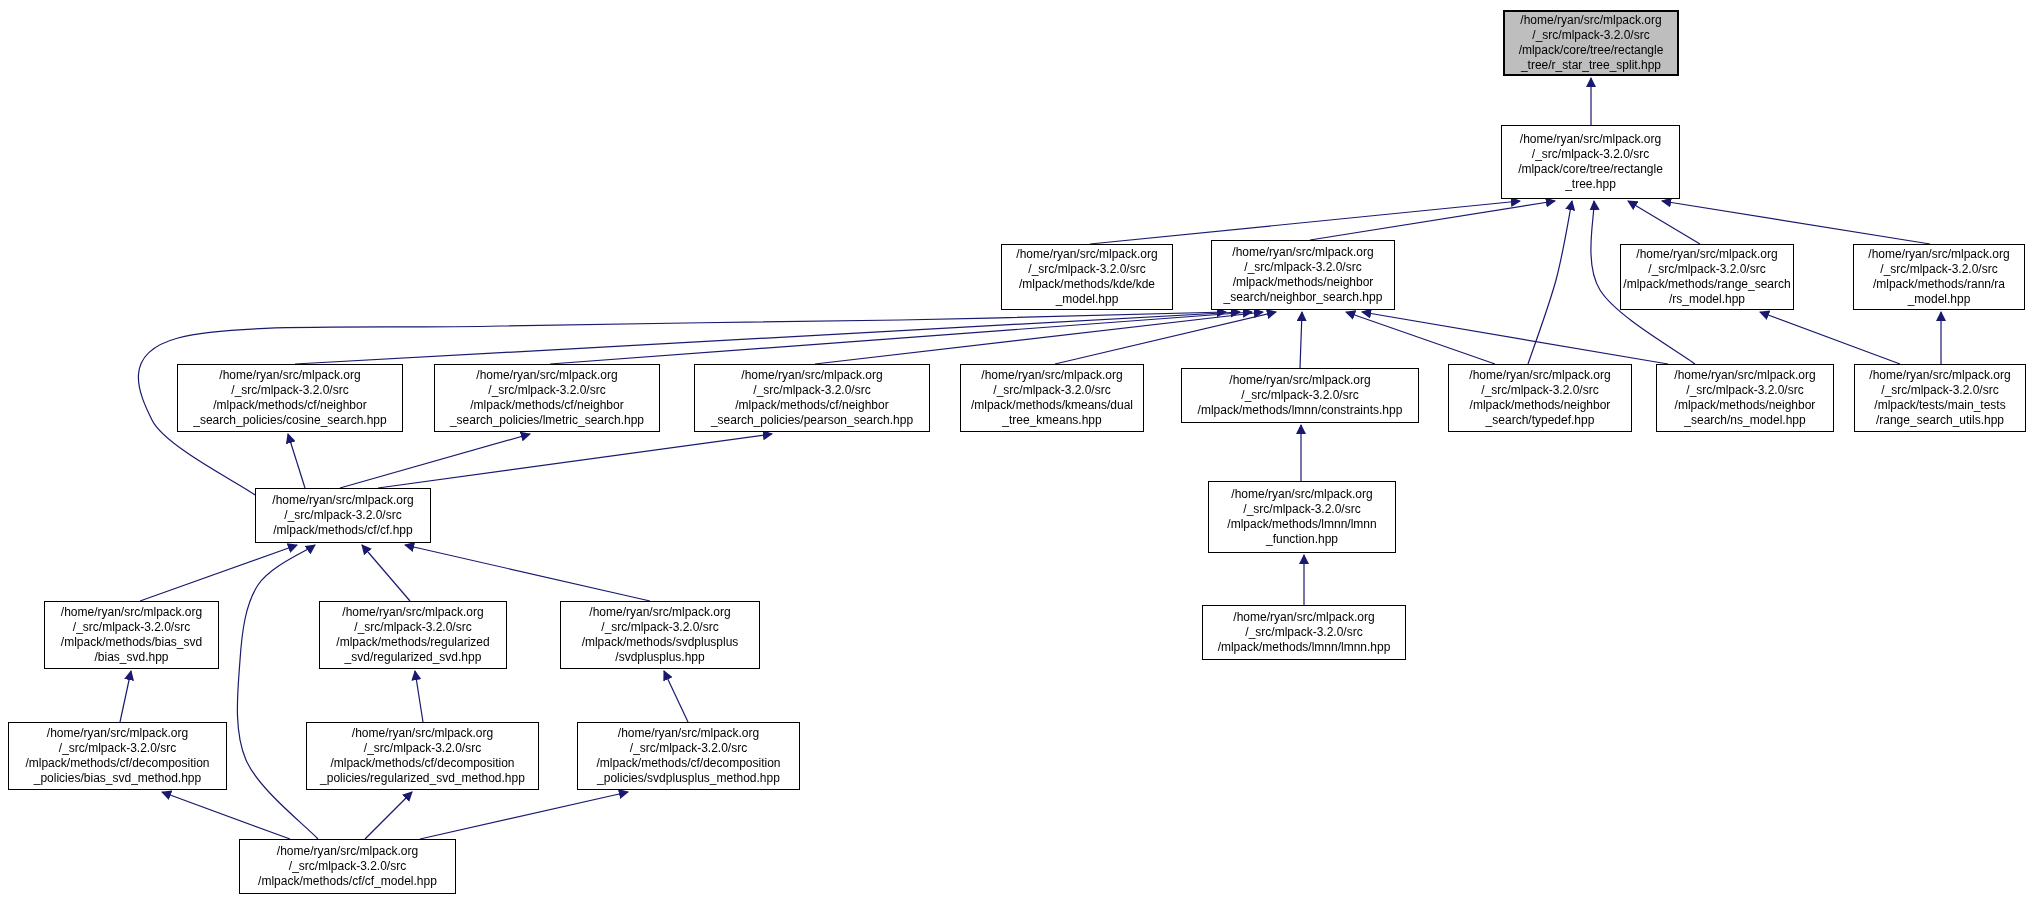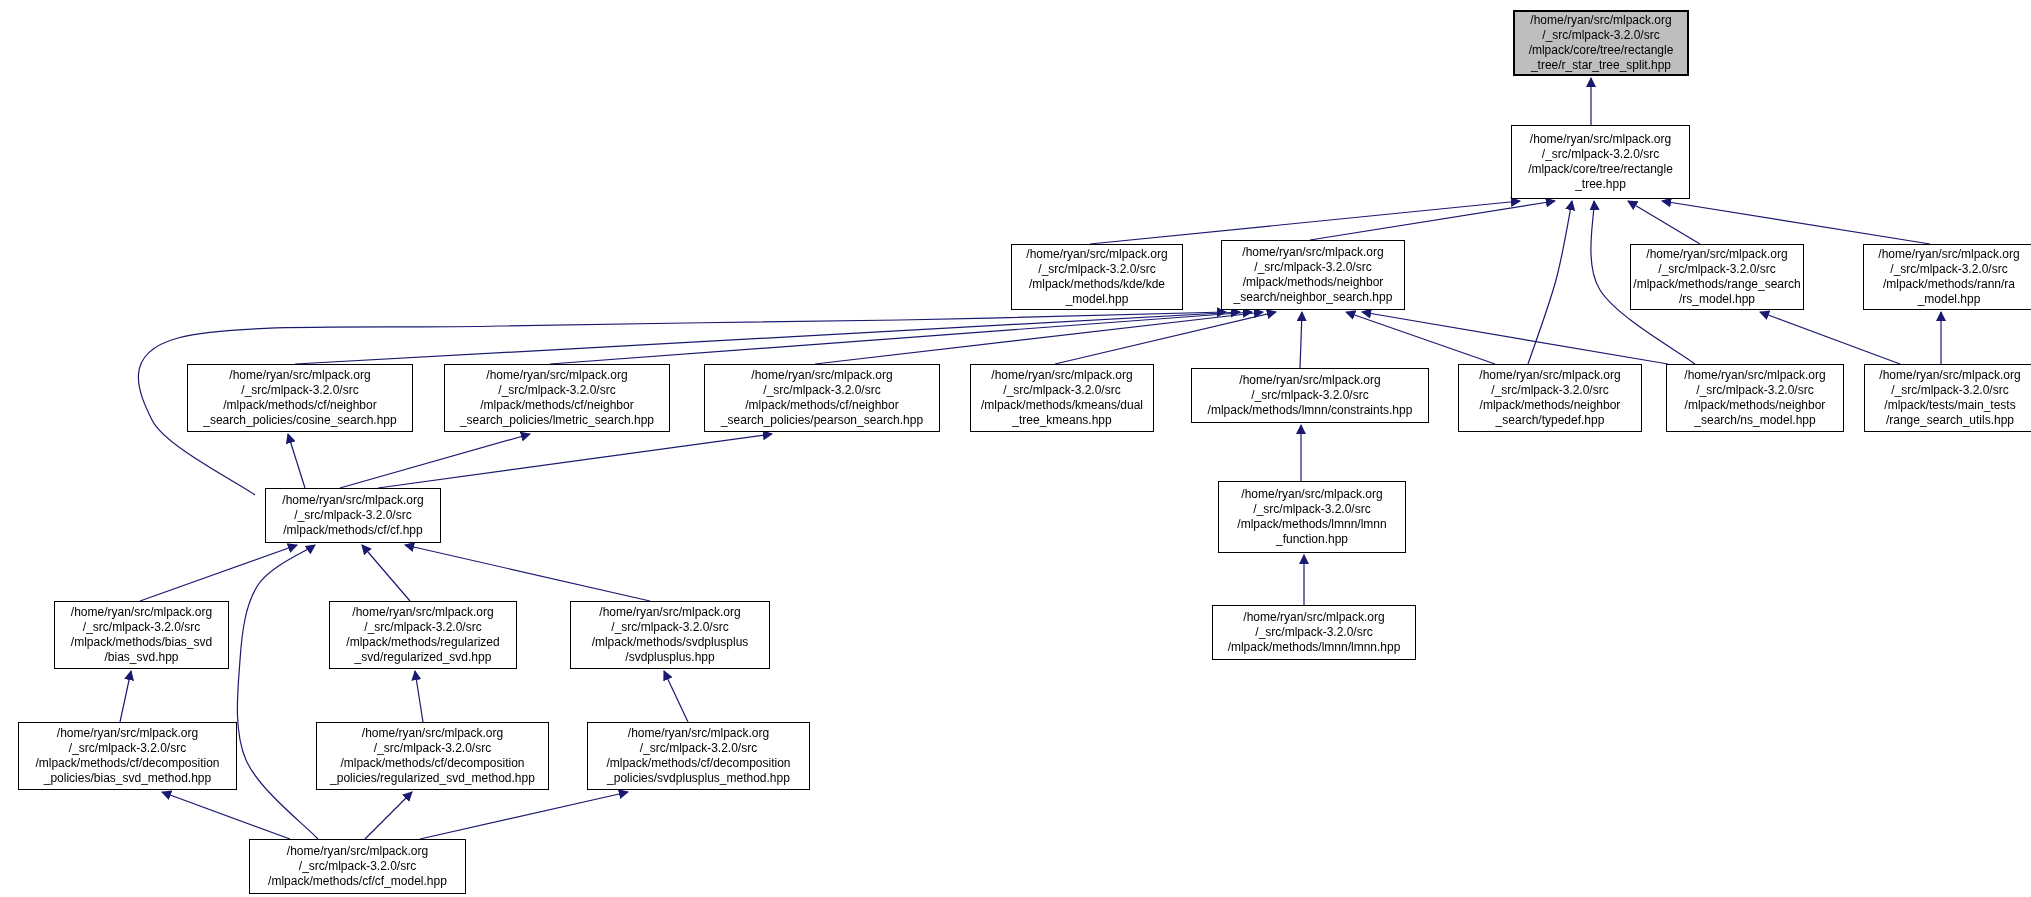--- a/index.html
+++ b/index.html
@@ -26,21 +26,20 @@
     display: flex;
     align-items: center;
     justify-content: center;
     text-align: center;
     font-size: 12px;
     line-height: 15px;
     color: #000000;
     white-space: pre-line;
     padding: 2px 3px;
     cursor: pointer;
-    margin-left: 10px;
   }
   .node.root {
     background: #bebebe;
     border: 2px solid #000000;
     cursor: default;
   }
   .edge { fill: none; stroke-width: 1.2px; }
 </style>
 </head>
 <body>

